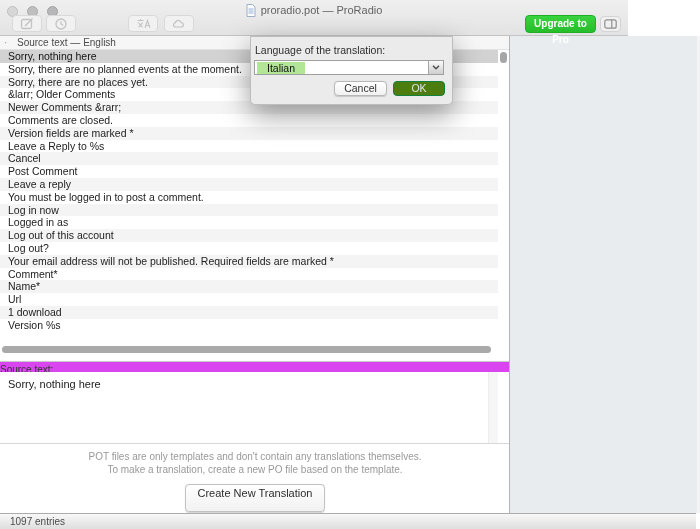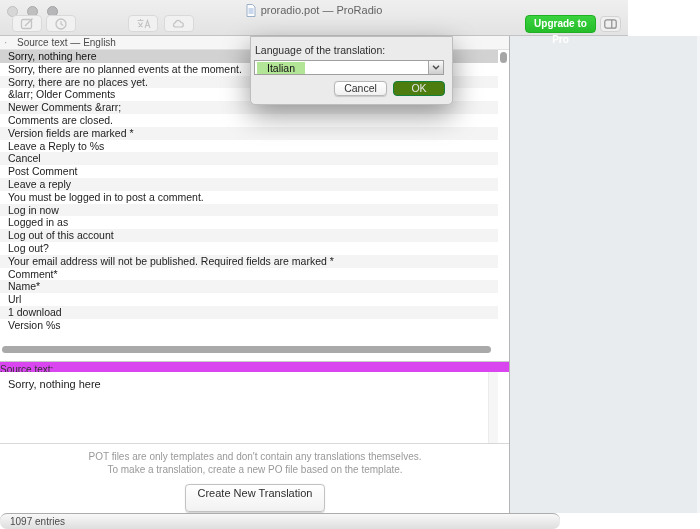--- a/index.html
+++ b/index.html
@@ -57,23 +57,23 @@
   .create-btn { display:inline-block; margin-top:9px; padding:2px 12px 12px; border-radius:4px;
     background:linear-gradient(#ffffff,#f2f2f2); border:1px solid #c2c2c2;
     box-shadow:0 0.5px 1px rgba(0,0,0,0.18); font-size:11px; color:#2d2d2d; }
 
   
   .sidebar { position:absolute; left:509px; top:36px; width:191px; height:477px;
     background:#e8ecef; border-left:1px solid #b5b5b5; }
   .sidebar-edge { position:absolute; right:0; top:0; width:3px; height:477px; background:#f3f5f6; }
 
   
-  .statusbar { position:absolute; left:0; top:513px; width:560px; height:16px;
+  .statusbar { position:absolute; left:0; top:513px; width:696px; height:16px;
     background:linear-gradient(#f8f8f8,#dedede); border-top:1px solid #acacac;
-    font-size:10px; color:#4a4a4a; line-height:15px; padding-left:10px;border-radius:7px; }
+    font-size:10px; color:#4a4a4a; line-height:15px; padding-left:10px; }
 
   
   .dialog { position:absolute; left:250px; top:36px; width:203px; height:69px;
     background:#ebebeb; border:1px solid #bdbdbd; border-radius:0 0 5px 5px;
     box-shadow:0 10px 28px rgba(0,0,0,0.40); z-index:10; }
   .dlg-label { position:absolute; left:4px; top:7px; font-size:10.5px; color:#2d2d2d; }
   .combo { position:absolute; left:3px; top:23px; width:190px; height:15px;
     background:#fff; border:1px solid #9f9f9f; }
   .combo-text { position:absolute; left:2px; top:1px; font-size:10.5px; line-height:12px; color:#111;
     background:#b3e596; padding:0 10px; }

